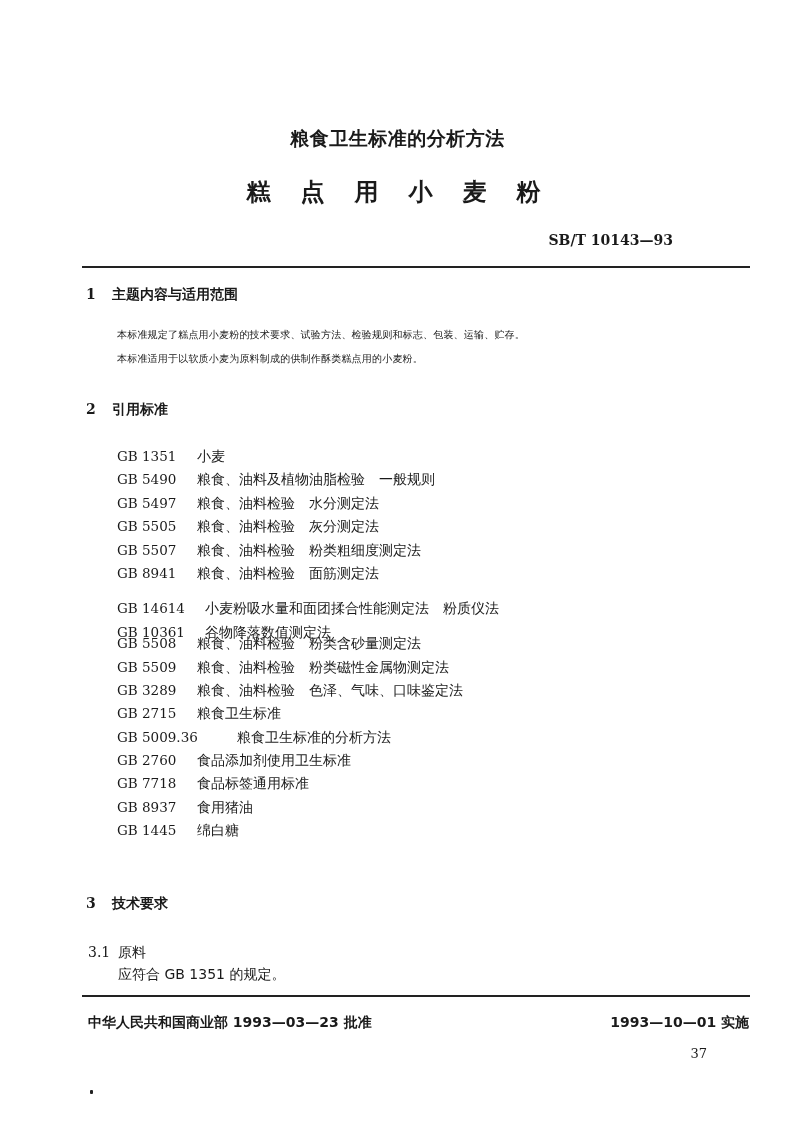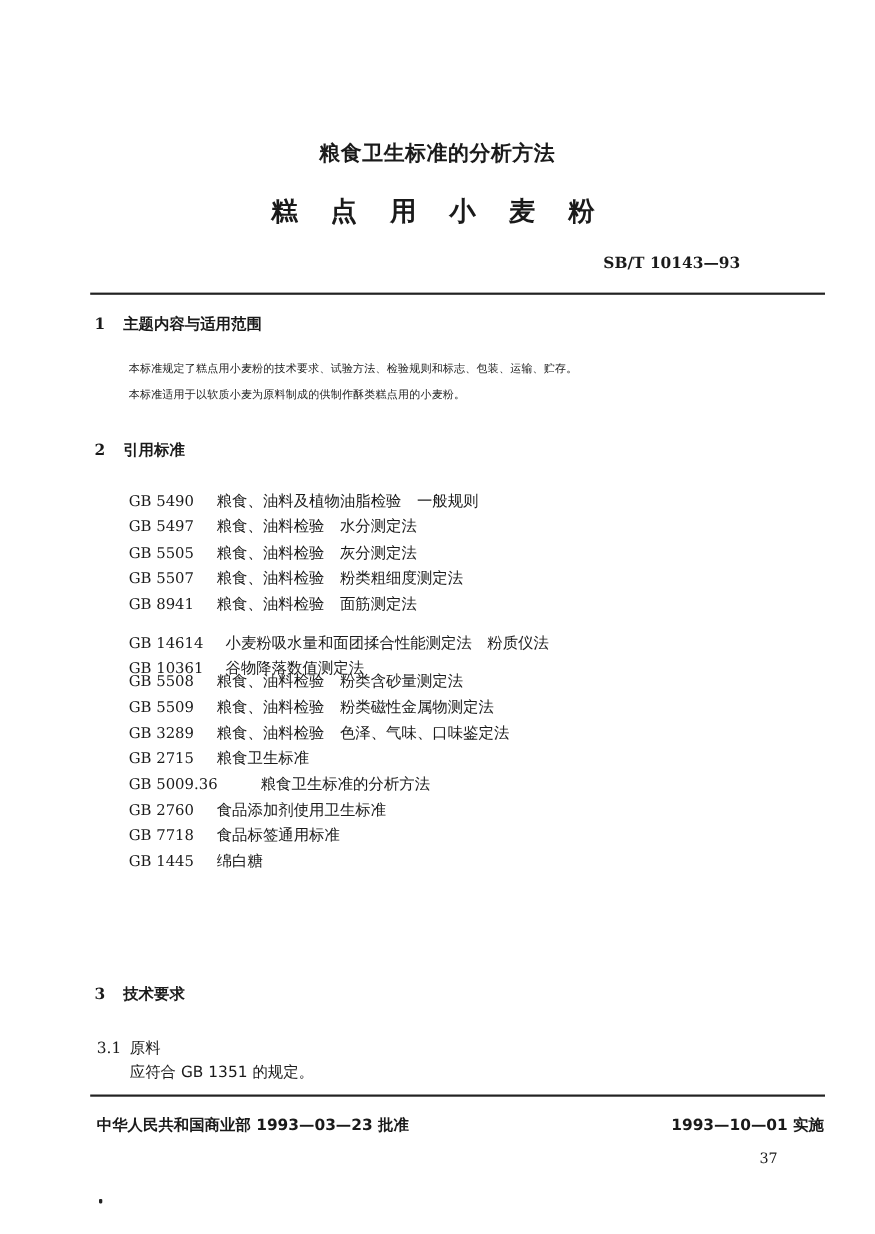--- a/index.html
+++ b/index.html
@@ -129,34 +129,36 @@
   <span class="sec-num">1</span><span>主题内容与适用范围</span>
 </div>
 <div class="abs para" style="top:328px;">本标准规定了糕点用小麦粉的技术要求、试验方法、检验规则和标志、包装、运输、贮存。</div>
 <div class="abs para" style="top:352px;">本标准适用于以软质小麦为原料制成的供制作酥类糕点用的小麦粉。</div>
 
 <div class="abs sec-head" style="top:401px;">
   <span class="sec-num">2</span><span>引用标准</span>
 </div>
 
 <ul class="abs ref-list">
+  <li class="ref-item"><span class="ref-code">GB 1351</span><span>小麦</span></li>
   <li class="ref-item"><span class="ref-code">GB 5490</span><span>粮食、油料及植物油脂检验　一般规则</span></li>
   <li class="ref-item"><span class="ref-code">GB 5497</span><span>粮食、油料检验　水分测定法</span></li>
   <li class="ref-item"><span class="ref-code">GB 5505</span><span>粮食、油料检验　灰分测定法</span></li>
   <li class="ref-item"><span class="ref-code">GB 5507</span><span>粮食、油料检验　粉类粗细度测定法</span></li>
   <li class="ref-item"><span class="ref-code">GB 8941</span><span>粮食、油料检验　面筋测定法</span></li>
   <li class="ref-item"><span class="ref-code wide">GB 14614</span><span>小麦粉吸水量和面团揉合性能测定法　粉质仪法</span></li>
   <li class="ref-item"><span class="ref-code wide">GB 10361</span><span>谷物降落数值测定法</span></li>
   <li class="ref-item"><span class="ref-code">GB 5508</span><span>粮食、油料检验　粉类含砂量测定法</span></li>
   <li class="ref-item"><span class="ref-code">GB 5509</span><span>粮食、油料检验　粉类磁性金属物测定法</span></li>
   <li class="ref-item"><span class="ref-code">GB 3289</span><span>粮食、油料检验　色泽、气味、口味鉴定法</span></li>
   <li class="ref-item"><span class="ref-code">GB 2715</span><span>粮食卫生标准</span></li>
   <li class="ref-item"><span class="ref-code wider">GB 5009.36</span><span>粮食卫生标准的分析方法</span></li>
   <li class="ref-item"><span class="ref-code">GB 2760</span><span>食品添加剂使用卫生标准</span></li>
   <li class="ref-item"><span class="ref-code">GB 7718</span><span>食品标签通用标准</span></li>
+  <li class="ref-item"><span class="ref-code">GB 8937</span><span>食用猪油</span></li>
   <li class="ref-item"><span class="ref-code">GB 1445</span><span>绵白糖</span></li>
 </ul>
 
 <div class="abs sec-head" style="top:895px;">
   <span class="sec-num">3</span><span>技术要求</span>
 </div>
 <div class="abs sub-head">
   <span class="sub-num">3.1</span><span>原料</span>
 </div>
 <div class="abs sub-body">应符合 GB 1351 的规定。</div>

